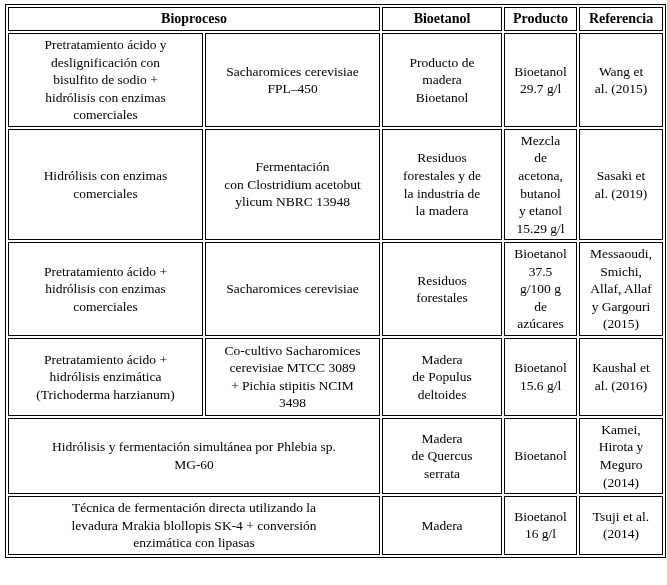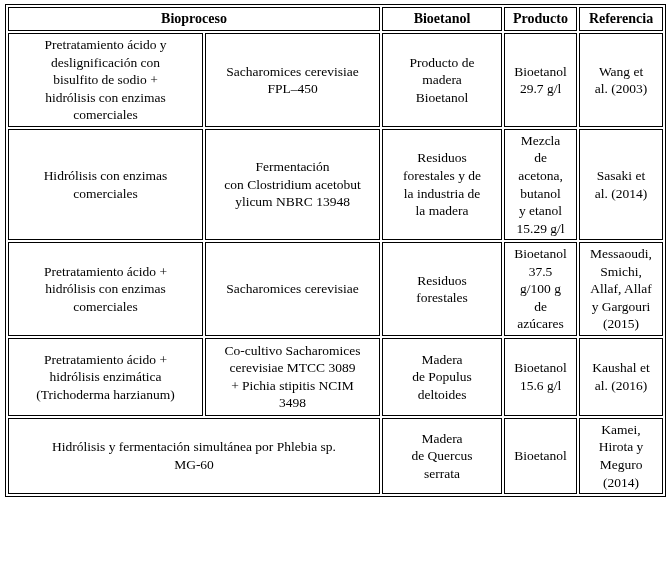--- a/index.html
+++ b/index.html
@@ -79,41 +79,41 @@
 hidrólisis con enzimas
 comerciales</td>
       <td>Sacharomices cerevisiae
 FPL–450</td>
       <td>Producto de
 madera
 Bioetanol</td>
       <td>Bioetanol
 29.7 g/l</td>
       <td>Wang et
-al. (2003)</td>
+al. (2015)</td>
     </tr>
 
     <tr class="r2">
       <td>Hidrólisis con enzimas
 comerciales</td>
       <td>Fermentación
 con Clostridium acetobut
 ylicum NBRC 13948</td>
       <td>Residuos
 forestales y de
 la industria de
 la madera</td>
       <td>Mezcla
 de
 acetona,
 butanol
 y etanol
 15.29 g/l</td>
       <td>Sasaki et
-al. (2014)</td>
+al. (2019)</td>
     </tr>
 
     <tr class="r3">
       <td>Pretratamiento ácido +
 hidrólisis con enzimas
 comerciales</td>
       <td>Sacharomices cerevisiae</td>
       <td>Residuos
 forestales</td>
       <td>Bioetanol
@@ -151,15 +151,25 @@
       <td>Madera
 de Quercus
 serrata</td>
       <td>Bioetanol</td>
       <td>Kamei,
 Hirota y
 Meguro
 (2014)</td>
     </tr>
 
+    <tr class="r6">
+      <td colspan="2">Técnica de fermentación directa utilizando la
+levadura Mrakia blollopis SK-4 + conversión
+enzimática con lipasas</td>
+      <td>Madera</td>
+      <td>Bioetanol
+16 g/l</td>
+      <td>Tsuji et al.
+(2014)</td>
+    </tr>
   </tbody>
     </table>
 </div>
 
 </body></html>

